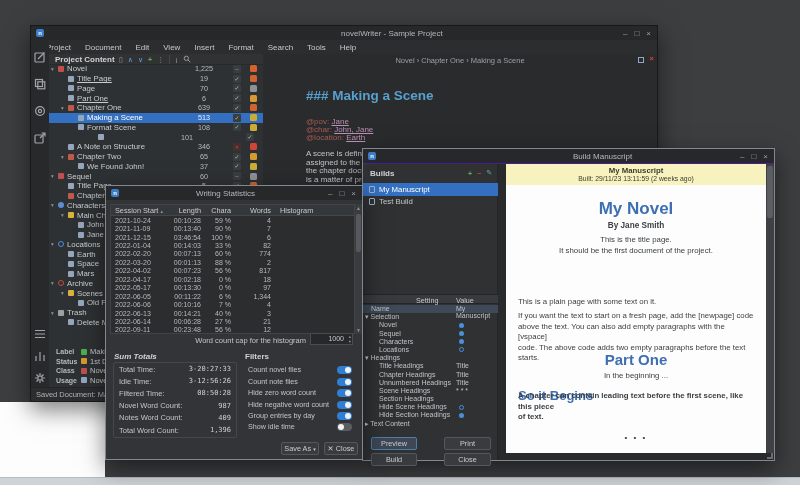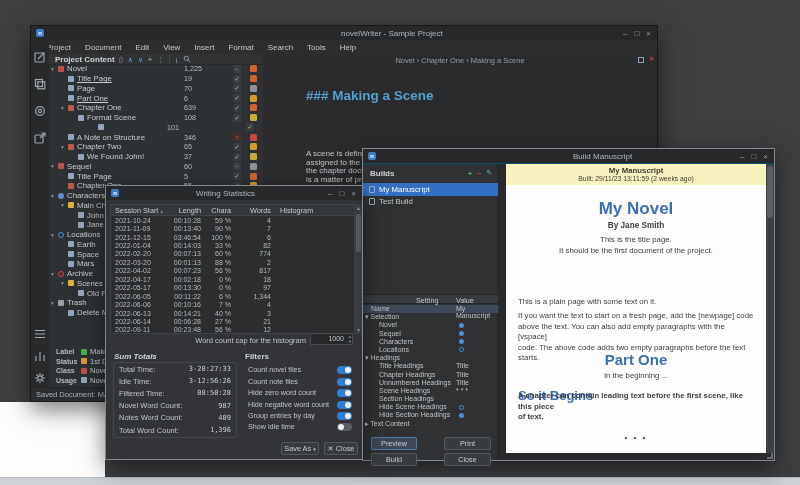--- a/index.html
+++ b/index.html
@@ -33,21 +33,21 @@
   .ticon{width:6px;height:6px;flex:none;margin-right:3px;border-radius:1px;background:#93a6bb;}
   .i-book{background:#c0504d;}
   .i-chap{background:#c05a48;}
   .i-folder{background:#d9b23c;}
   .i-person{background:#5b8fd2;border-radius:50%;}
   .i-loc{background:transparent;border:1.5px solid #4a90d9;border-radius:50%;}
   .i-arch{background:transparent;border:1.5px solid #cf4a3c;border-radius:50%;}
   .i-trash{background:#9aa0a4;}
   .tlabel{flex:1;overflow:hidden;white-space:nowrap;}
   .tlabel.u{text-decoration:underline;}
-  .tcount{width:40px;flex:none;text-align:left;font-size:7.2px;color:#b9bcbe;}
+  .tcount{width:40px;flex:none;text-align:center;font-size:7.2px;color:#b9bcbe;}
   .trow.sel .tcount{color:#eaf2fb;}
   .tcheck{width:8px;height:8px;flex:none;margin-left:9px;background:#3a3d40;border-radius:1px;font-size:6px;line-height:8px;text-align:center;}
   .ck-ok{color:#a9c9a6;}
   .ck-dash{color:#a9adb0;}
   .ck-bad{color:#d0453a;background:#46302e;}
   .tflag{width:7px;height:7px;flex:none;margin-left:9px;border-radius:1.5px;background:#8d9296;}
   .fo{background:#d4622f;} .fy{background:#d79a2f;} .fyl{background:#c9ad36;}
   .fg{background:#4cae4f;} .fr{background:#d0453a;} .fx{background:#8d9296;}
   
   #editor{position:absolute;left:232px;top:28px;right:0;bottom:14px;background:#292b2d;}
@@ -86,21 +86,21 @@
   .groupbox{position:absolute;border:1px solid #45484b;border-radius:2px;}
   .sumrow{display:flex;justify-content:space-between;height:12.2px;align-items:center;font-size:7.5px;color:#c3c6c8;padding:0 5px;}
   .sumval{font-family:"DejaVu Sans Mono",monospace;font-size:7px;color:#cfd2d4;}
   .frow{display:flex;justify-content:space-between;align-items:flex-end;height:11.4px;font-size:7.2px;color:#c3c6c8;padding:0 4px;}
   .tog{width:15px;height:8px;border-radius:4px;position:relative;flex:none;}
   .t-on{background:#2f7fd6;} .t-off{background:#5a5e62;}
   .tog::after{content:"";position:absolute;top:1px;width:6px;height:6px;border-radius:50%;background:#f2f2f2;}
   .t-on::after{right:1px;} .t-off::after{left:1px;}
   .btn{position:absolute;background:#393c3f;border:1px solid #54585c;border-radius:2px;font-size:7.3px;color:#c9ccce;text-align:center;}
   
-  #win-build{left:362px;top:148px;width:413px;height:313px;border:1px solid #84888c;background:#0c4a6e;z-index:20;}
+  #win-build{left:362px;top:148px;width:413px;height:313px;border:1px solid #84888c;background:#4c1d95;z-index:20;}
   #bleft{position:absolute;left:0;top:15px;width:135px;bottom:0;background:#2f3133;border-right:1px solid #232527;}
   .blist-row{display:flex;align-items:center;height:12.5px;font-size:7.8px;color:#c4c7c9;padding-left:6px;}
   .blist-row.bsel{background:#3470c2;color:#fff;}
   .bdoc{width:6px;height:7px;border:1px solid #9fb4c6;border-radius:1px;margin-right:4px;flex:none;}
   #bsettings-head{position:absolute;left:0;top:130px;width:135px;height:10px;background:#383b3e;border-top:1px solid #232527;border-bottom:1px solid #232527;font-size:7.2px;color:#c6c9cb;}
   #bsettings-head span:first-child{position:absolute;left:5px;top:1px;margin-left:48px;}
   #bsettings-head span:last-child{position:absolute;left:93px;top:1px;}
   .srow{position:relative;height:8.2px;font-size:7px;color:#c0c3c5;}
   .srow.hi{background:#3e4a5a;}
   .slabel{white-space:nowrap;}
@@ -232,20 +232,28 @@
           <span class="tflag fy"></span>
         </div>
         <div class="trow" style="padding-left: 12px;">
           <span class="arr">▾</span>
           <span class="ticon i-chap"></span>
           <span class="tlabel">Chapter One</span>
           <span class="tcount">639</span>
           <span class="tcheck ck-ok">✓</span>
           <span class="tflag fo"></span>
         </div>
+        <div class="trow sel" style="padding-left: 22px;">
+          <span class="arr"></span>
+          <span class="ticon i-file"></span>
+          <span class="tlabel">Making a Scene</span>
+          <span class="tcount">513</span>
+          <span class="tcheck ck-ok">✓</span>
+          <span class="tflag fyl"></span>
+        </div>
         <div class="trow" style="padding-left: 22px;">
           <span class="arr"></span>
           <span class="ticon i-file"></span>
           <span class="tlabel">Format Scene</span>
           <span class="tcount">108</span>
           <span class="tcheck ck-ok">✓</span>
           <span class="tflag fyl"></span>
         </div>
         <div class="trow" style="padding-left: 12px; gap: 30px;">
           <span class="arr"></span>
@@ -405,20 +413,25 @@
           <span class="tlabel">Delete Me!</span>
           <span class="tcount"></span>
           <span class="tcheck"></span>
           <span class="tflag"></span>
         </div>
     </div>
 
     <div id="editor">
       <div class="crumb">Novel › Chapter One › Making a Scene</div>
       <div class="abs ed-text ed-h3" style="left:43px;top:38px;">### Making a Scene</div>
+      <div class="abs" style="left:43px;top:64px;font-size:8px;line-height:8px;">
+        <div><span class="mkey">@pov:</span> <span class="mval">Jane</span></div>
+          <div><span class="mkey">@char:</span> <span class="mval">John, Jane</span></div>
+          <div><span class="mkey">@location:</span> <span class="mval">Earth</span></div>
+      </div>
       <div class="abs ed-text" style="left:43px;top:96px;width:382px;">A scene is defined by a level three heading, like the one at the top of this page. The scene will be
 assigned to the chapter preceding it in the project tree. The scene document can be sorted after
 the chapter document, or as a child of the chapter. Both result in the same output in the end, so it
 is a matter of preference.</div>
       <div class="abs ed-text" style="left:43px;top:138px;">Each paragraph in the scene i</div>
       <div class="abs ed-text" style="left:43px;top:147px;"><span>like </span><span class="orange">**</span><span class="b-white">bold</span><span class="orange">**</span><span>, </span><span class="it-gray">_italic_</span><span> and </span><span class="orange">**_</span></div>
       <div class="abs ed-text orange" style="left:43px;top:156px;">support for _nested_ empha</div>
       <span class="abs maxbox" style="right:13px;top:3px;"></span>
       <span class="abs closex" style="right:3px;top:0px;">×</span>
     </div>

